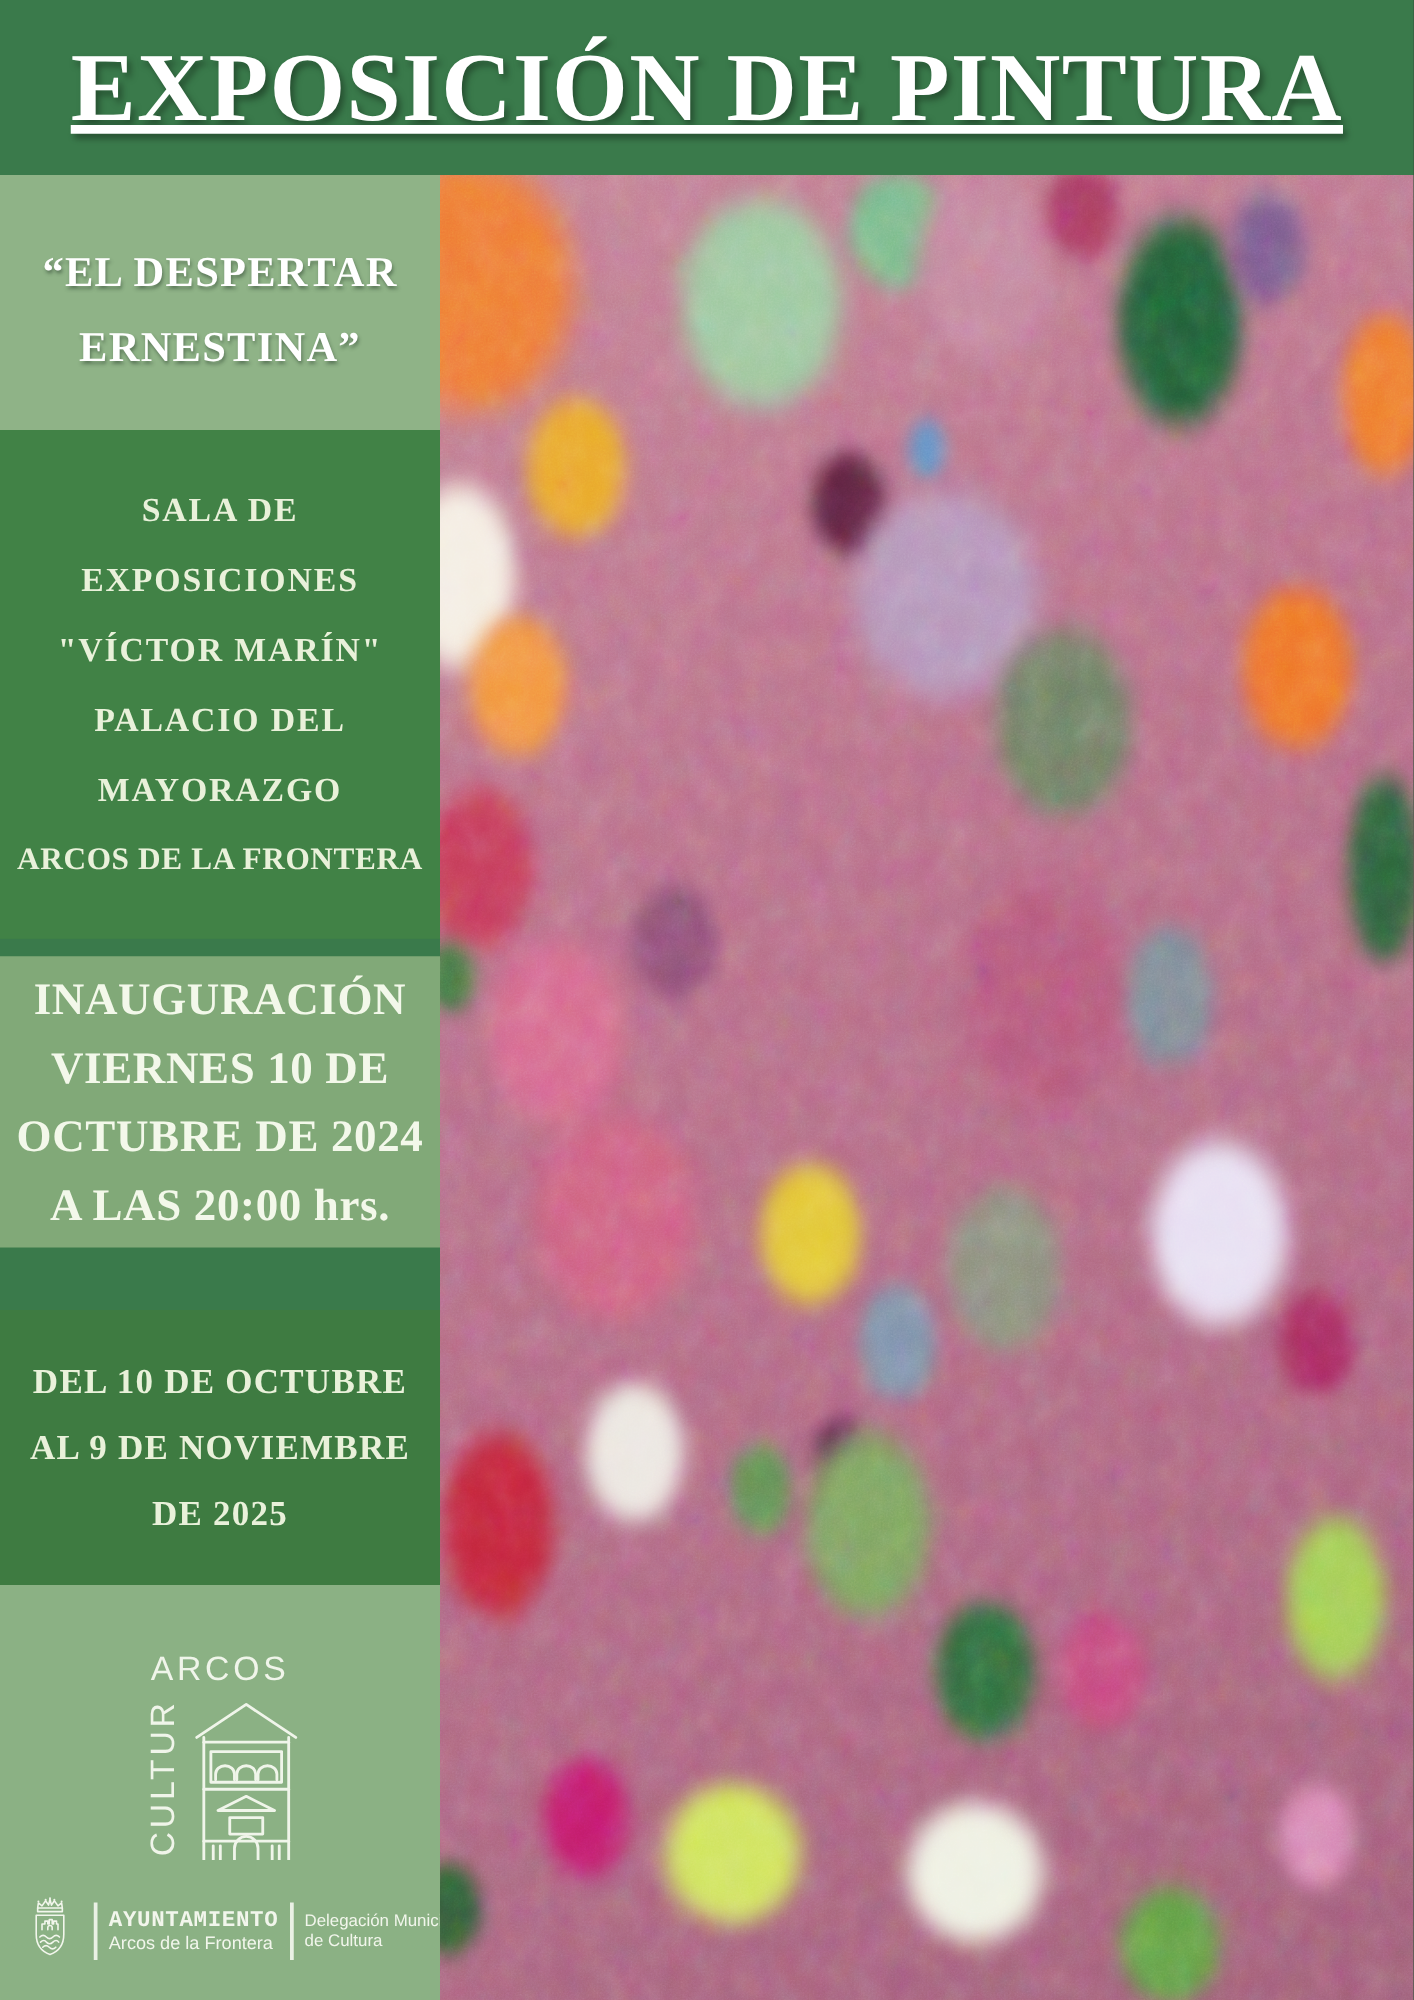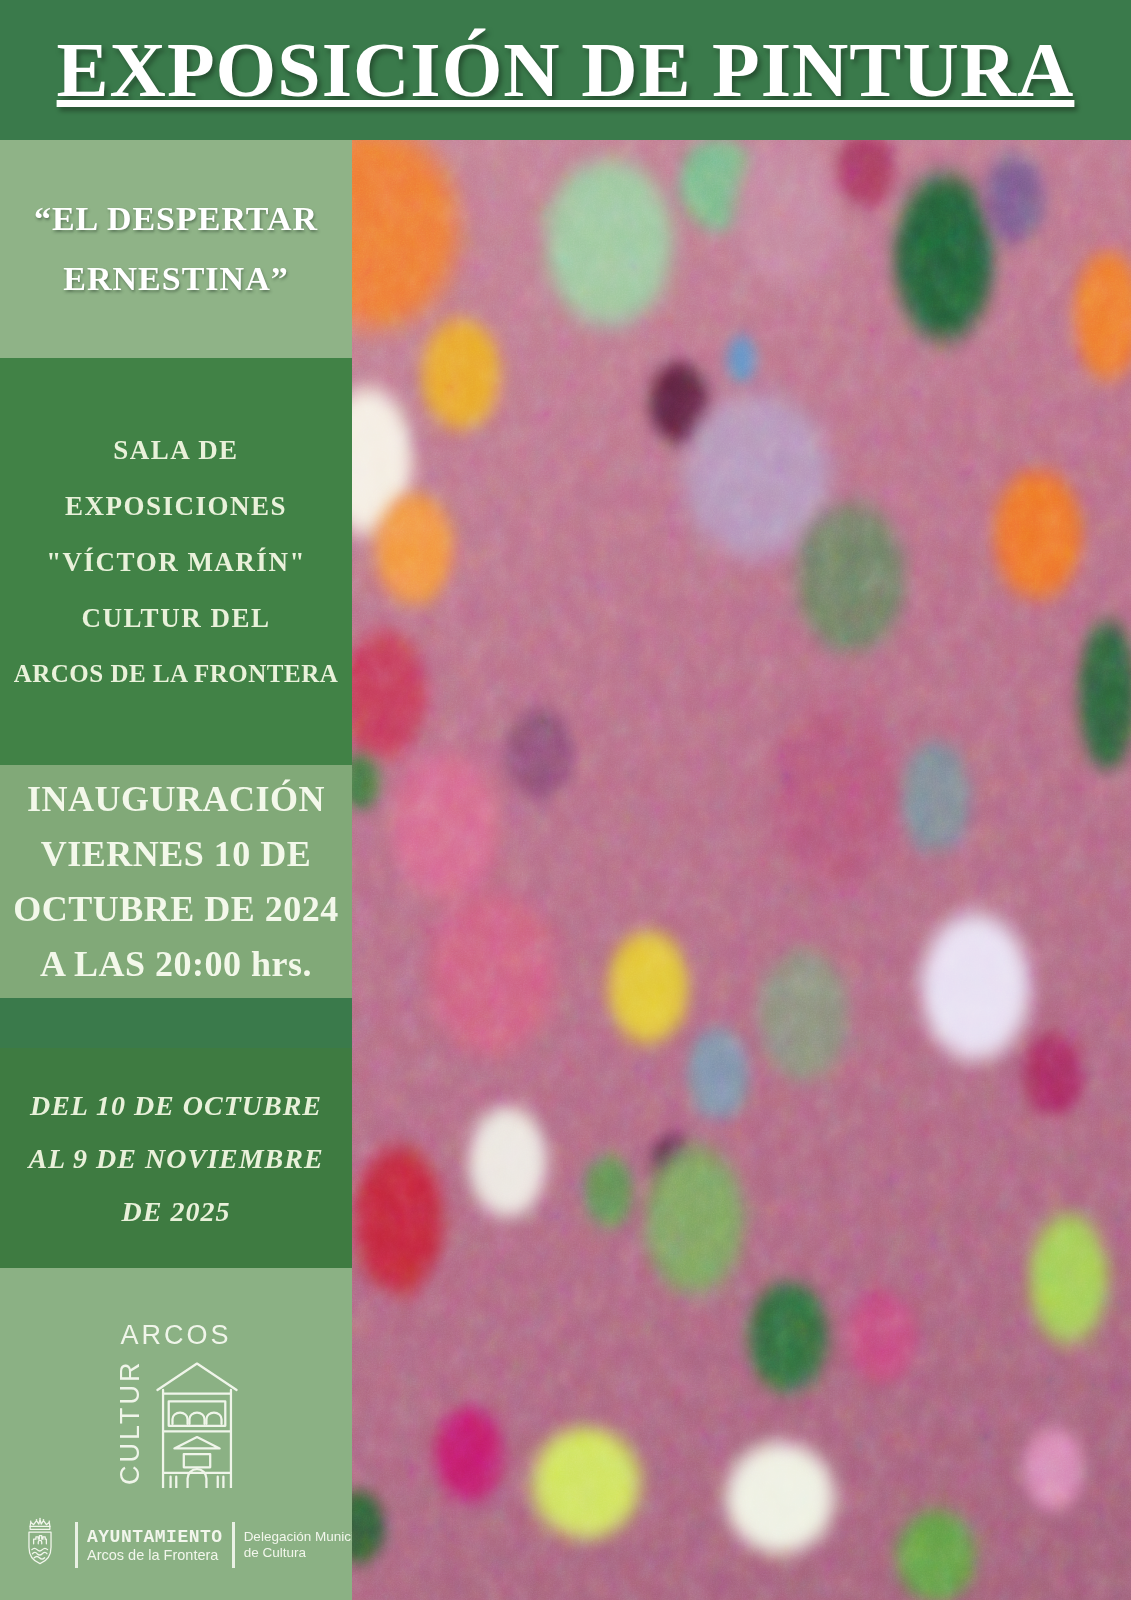--- a/index.html
+++ b/index.html
@@ -12,27 +12,27 @@
     display:flex;align-items:center;justify-content:center;}
   .header h1{margin:0;font-size:78px;font-weight:700;color:#ffffff;letter-spacing:1px;
     text-shadow:3px 4px 5px rgba(22,45,28,0.55);white-space:nowrap;text-decoration:underline;}
   
   .sidebar{position:absolute;left:0;top:140px;width:352px;height:1460px;}
   .panel{position:absolute;left:0;width:352px;display:flex;flex-direction:column;
     align-items:center;justify-content:center;text-align:center;}
   .panel-a{top:0;height:218px;background:#8fb387;}
   .panel-a .line{font-size:34px;font-weight:700;color:#ffffff;line-height:60px;
     text-shadow:1px 2px 3px rgba(30,50,35,0.45);letter-spacing:1px;}
-  .panel-b{top:218px;height:407px;background:#418246;}
+  .panel-b{top:204px;height:407px;background:#418246;}
   .panel-b .line{font-size:27px;font-weight:700;color:#e9f1da;line-height:56px;letter-spacing:1.5px;}
   .panel-b .line.small{font-size:25px;letter-spacing:0.5px;}
   .panel-c{top:625px;height:233px;background:#81a978;}
   .panel-c .line{font-size:36px;font-weight:700;color:#f3f8ea;line-height:55px;letter-spacing:0.5px;}
   .panel-d{top:908px;height:220px;background:#3e7b41;}
-  .panel-d .line{font-size:28px;font-weight:700;color:#e9f1da;line-height:53px;letter-spacing:1px;font-style:italic;}
+  .panel-d .line{font-size:28px;font-weight:700;color:#e9f1da;line-height:53px;letter-spacing:1px;}
   .panel-e{top:1128px;height:332px;background:#8bb184;justify-content:flex-start;}
   
   .cultur-logo{position:relative;width:130px;height:170px;margin-top:52px;margin-left:7px;
     font-family:"Liberation Sans",sans-serif;color:#f0f5ea;}
   .arcos-text{position:absolute;left:6px;top:0;font-size:27px;letter-spacing:3px;font-weight:400;}
   .cultur-text{position:absolute;left:0;top:36px;height:132px;writing-mode:vertical-rl;
     transform:rotate(180deg);font-size:27px;letter-spacing:3px;font-weight:400;}
   .building-icon{position:absolute;left:36px;top:36px;}
   
   .footer-bar{position:absolute;left:22px;bottom:26px;display:flex;align-items:center;
@@ -62,21 +62,22 @@
 
     <section class="panel panel-a">
       <div class="line">“EL DESPERTAR</div>
       <div class="line">ERNESTINA”</div>
     </section>
 
     <section class="panel panel-b">
       <div class="line">SALA DE</div>
       <div class="line">EXPOSICIONES</div>
       <div class="line">"VÍCTOR MARÍN"</div>
-      <div class="line">CULTUR DEL</div>
+      <div class="line">PALACIO DEL</div>
+      <div class="line">MAYORAZGO</div>
       <div class="line small">ARCOS DE LA FRONTERA</div>
     </section>
 
     <section class="panel panel-c">
       <div class="line">INAUGURACIÓN</div>
       <div class="line">VIERNES 10 DE</div>
       <div class="line">OCTUBRE DE 2024</div>
       <div class="line">A LAS 20:00 hrs.</div>
     </section>
 

